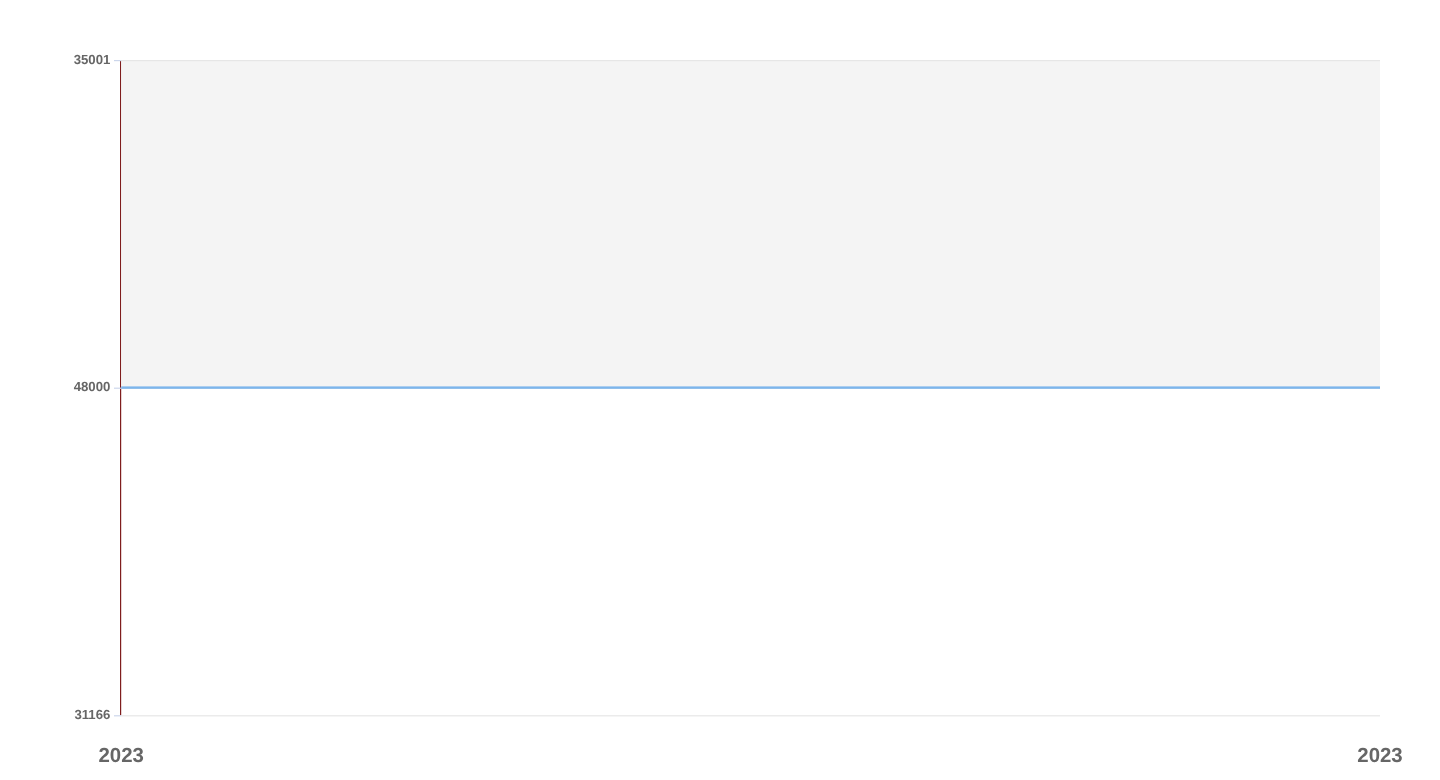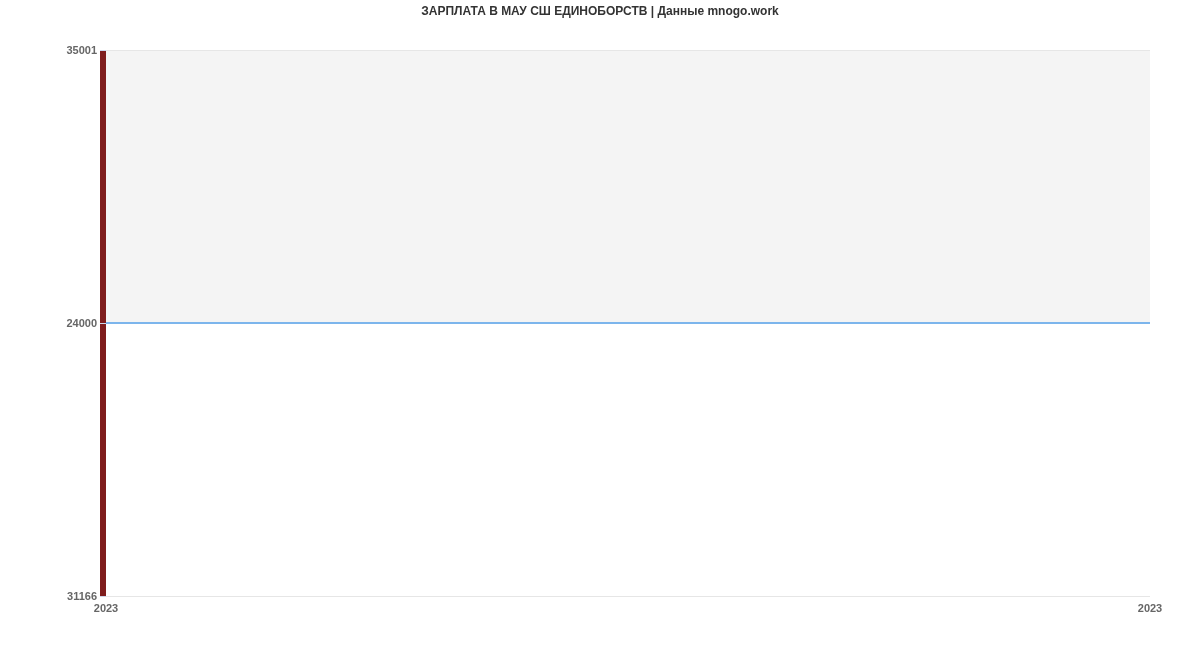--- a/index.html
+++ b/index.html
@@ -28,21 +28,21 @@
       font-size: 12px;
       font-weight: bold;
       color: #333;
     }
     .plot-area {
       position: absolute;
       left: 100px;
       top: 50px;
       width: 1050px;
       height: 546px;
-      border-left: 6px solid #7f1d1d;
+      border-left: 1px solid #7f1d1d;
       font-weight: bold;
     }
     .plot-band {
       position: absolute;
       top: 0;
       left: 0;
       width: 100%;
       height: 50%;
       background: #f4f4f4;
     }
@@ -65,55 +65,54 @@
       right: 100%;
       padding-right: 9px;
       font-size: 11px;
       color: #666;
       transform: translateY(-50%);
       white-space: nowrap;
     }
     .x-label {
       position: absolute;
       top: 100%;
-      padding-top: 6px;
-      font-size: 11px;
+      padding-top: 24px;
+      font-size: 17px;
       color: #666;
       transform: translateX(-50%);
       white-space: nowrap;
     }
     .data-line {
       position: absolute;
       top: 50%;
       left: 0;
       width: 100%;
       height: 2px;
       background: #7cb5ec;
       transform: translateY(-50%);
     }
   </style>
 </head>
 <body>
 
 <div class="chart-container">
-  <div class="chart-title">ЗАРПЛАТА В МАУ СШ ЕДИНОБОРСТВ | Данные mnogo.work</div>
 
   <div class="plot-area">
     <div class="plot-band"></div>
 
     <div class="grid-line-y" style="top:0%;"></div>
     <div class="grid-line-y" style="top:50%;"></div>
     <div class="grid-line-y" style="top:100%;"></div>
 
     <div class="tick-y" style="top:0%;"></div>
     <div class="tick-y" style="top:50%;"></div>
     <div class="tick-y" style="top:100%;"></div>
 
     <div class="y-label" style="top:0%;">35001</div>
-    <div class="y-label" style="top:50%;">24000</div>
+    <div class="y-label" style="top:50%;">48000</div>
     <div class="y-label" style="top:100%;">31166</div>
 
     <div class="x-label" style="left:0%;">2023</div>
     <div class="x-label" style="left:100%;">2023</div>
 
     <div class="data-line"></div>
   </div>
 </div>
 
 </body></html>

